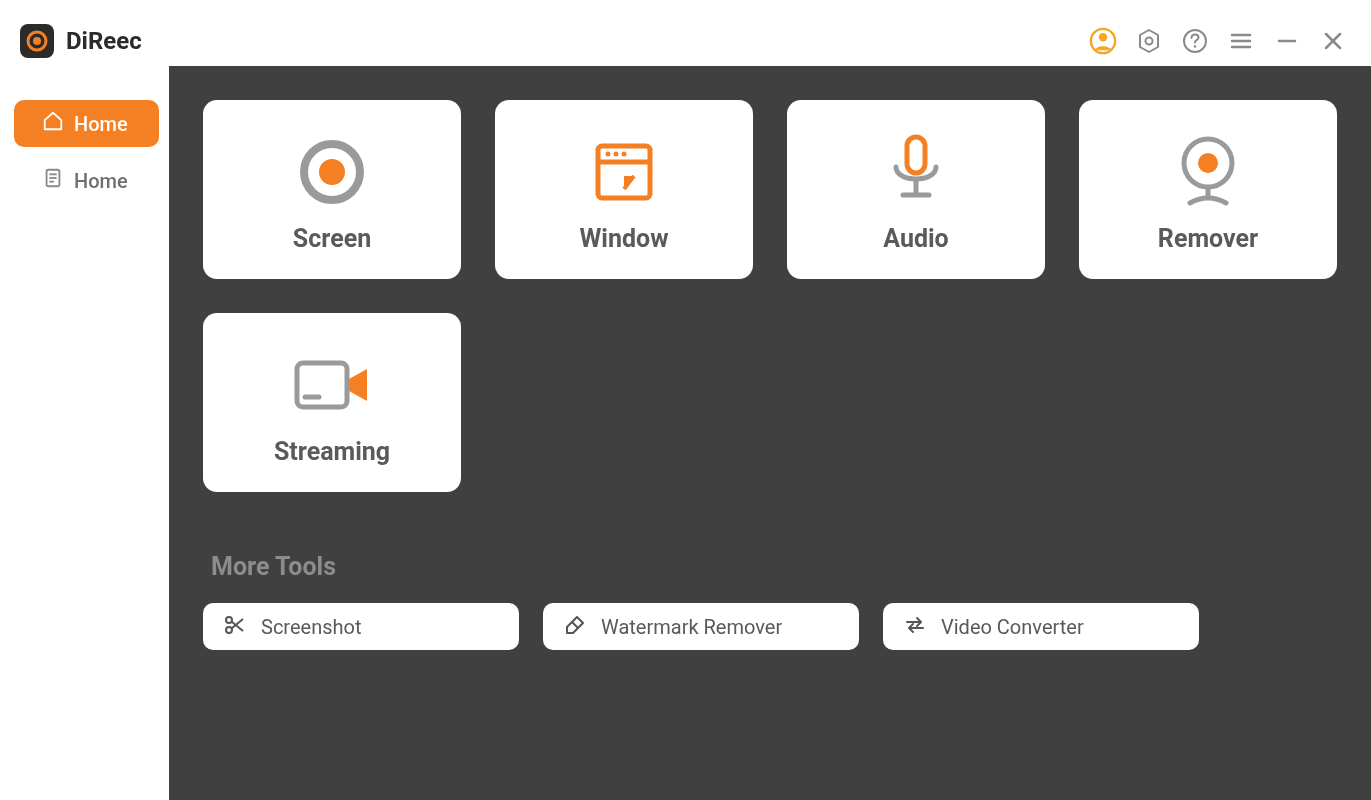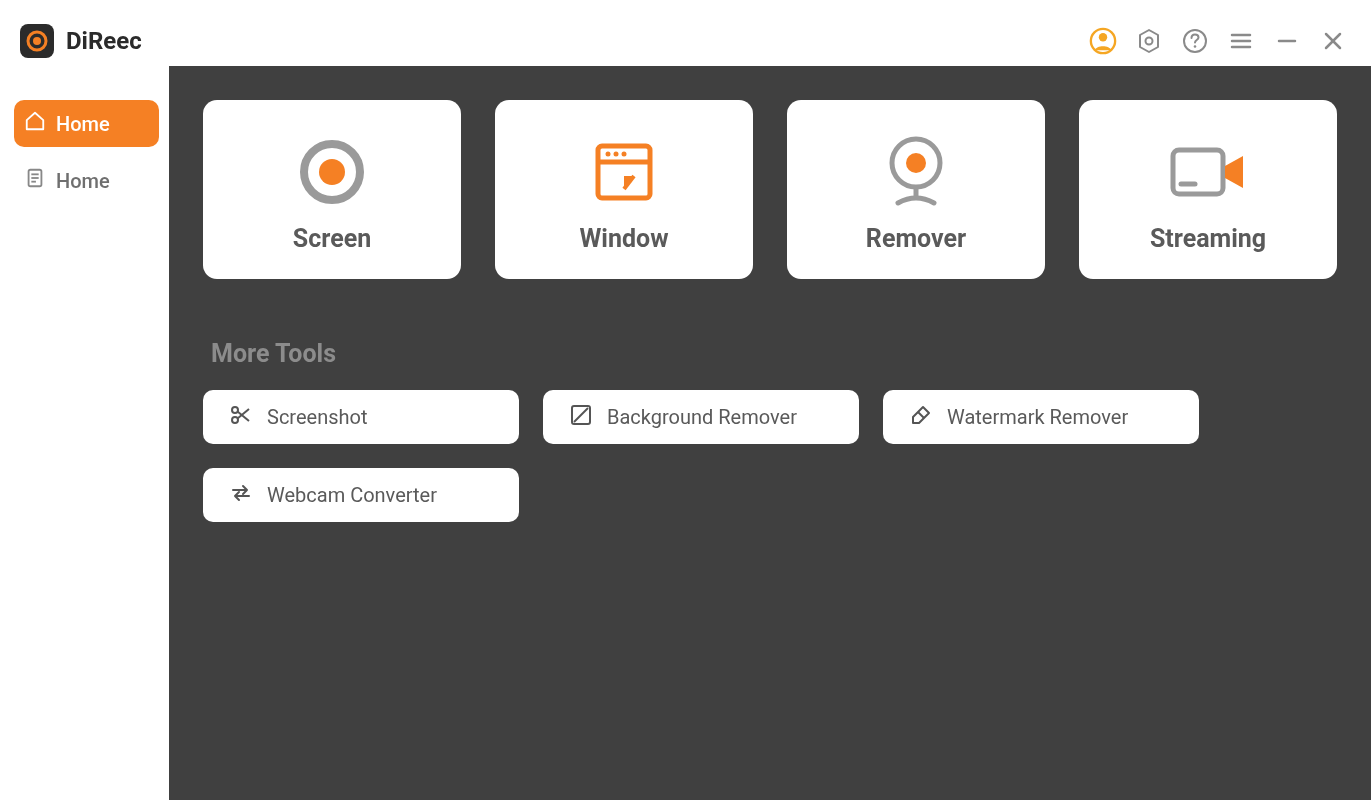--- a/index.html
+++ b/index.html
@@ -57,21 +57,21 @@
 }
 .sidebar {
   width: 172px;
   background: #fff;
   padding: 34px 10px 0 14px;
 }
 .nav-item {
   display: flex;
   align-items: center;
   gap: 10px;
-  padding: 10px 10px;
+  padding: 10px 28px;
   border-radius: 10px;
   font-size: 20px;
   font-weight: 500;
   color: #6f6f6f;
   cursor: pointer;
   margin-bottom: 10px;
 }
 .nav-item.active {
   background: #f58024;
   color: #fff;
@@ -115,25 +115,25 @@
   margin: 60px 0 22px 8px;
 }
 .tool-grid {
   display: grid;
   grid-template-columns: repeat(3, 316px);
   gap: 24px;
 }
 .tool {
   background: #fff;
   border-radius: 10px;
-  height: 54px;
+  height: 47px;
   display: flex;
   align-items: center;
   gap: 14px;
-  padding: 0 26px;
+  padding: 0 20px;
   cursor: pointer;
 }
 .tool-label {
   font-size: 20px;
   color: #5a5a5a;
 }
 </style>
 </head>
 <body>
 
@@ -233,20 +233,31 @@
             <circle cx="22" cy="20" r="2.5" fill="#f58024"></circle>
             <circle cx="30" cy="20" r="2.5" fill="#f58024"></circle>
             <circle cx="38" cy="20" r="2.5" fill="#f58024"></circle>
             <path d="M38 55 L48 42 L38 42 Z" fill="#f58024"></path>
             <line x1="38" y1="55" x2="48" y2="42" stroke="#f58024" stroke-width="4"></line>
           </svg>
         </div>
         <div class="card-label">Window</div>
       </div>
 
+      <div class="card">
+        <div class="icon-wrap">
+          <svg width="70" height="82" viewBox="0 0 70 82">
+            <rect x="26" y="6" width="18" height="36" rx="9" fill="none" stroke="#f58024" stroke-width="5"></rect>
+            <path d="M15 36 C15 52 55 52 55 36" fill="none" stroke="#9a9a9a" stroke-width="5" stroke-linecap="round"></path>
+            <line x1="35" y1="50" x2="35" y2="62" stroke="#9a9a9a" stroke-width="5"></line>
+            <line x1="22" y1="64" x2="48" y2="64" stroke="#9a9a9a" stroke-width="5" stroke-linecap="round"></line>
+          </svg>
+        </div>
+        <div class="card-label">Audio</div>
+      </div>
 
       <div class="card">
         <div class="icon-wrap">
           <svg width="80" height="82" viewBox="0 0 80 82">
             <circle cx="40" cy="32" r="24" fill="none" stroke="#9a9a9a" stroke-width="5"></circle>
             <circle cx="40" cy="32" r="10" fill="#f58024"></circle>
             <line x1="40" y1="56" x2="40" y2="66" stroke="#9a9a9a" stroke-width="5"></line>
             <path d="M22 72 Q40 62 58 72" fill="none" stroke="#9a9a9a" stroke-width="5" stroke-linecap="round"></path>
           </svg>
         </div>
@@ -276,39 +287,30 @@
               <circle cx="6" cy="17" r="3" fill="none" stroke="#555" stroke-width="2"></circle>
               <line x1="8.5" y1="8.5" x2="20" y2="18" stroke="#555" stroke-width="2"></line>
               <line x1="8.5" y1="15.5" x2="20" y2="6" stroke="#555" stroke-width="2"></line>
             </svg>
         </span>
         <span class="tool-label">Screenshot</span>
       </div>
       <div class="tool">
         <span>
           <svg width="24" height="24" viewBox="0 0 24 24">
-              <rect x="3" y="3" width="18" height="18" rx="2" fill="none" stroke="#555" stroke-width="2"></rect>
-              <line x1="5" y1="19" x2="19" y2="5" stroke="#555" stroke-width="2"></line>
-            </svg>
-        </span>
-        <span class="tool-label">Background Remover</span>
-      </div>
-      <div class="tool">
-        <span>
-          <svg width="24" height="24" viewBox="0 0 24 24">
               <path d="M14 4 L20 10 L10 20 L4 20 L4 14 Z" fill="none" stroke="#555" stroke-width="2" stroke-linejoin="round"></path>
               <line x1="9" y1="9" x2="15" y2="15" stroke="#555" stroke-width="2"></line>
             </svg>
         </span>
         <span class="tool-label">Watermark Remover</span>
       </div>
       <div class="tool">
         <span>
           <svg width="24" height="24" viewBox="0 0 24 24">
               <path d="M4 9 L18 9 M14 5 L18 9 L14 13" fill="none" stroke="#555" stroke-width="2" stroke-linecap="round" stroke-linejoin="round"></path>
               <path d="M20 15 L6 15 M10 11 L6 15 L10 19" fill="none" stroke="#555" stroke-width="2" stroke-linecap="round" stroke-linejoin="round"></path>
             </svg>
         </span>
-        <span class="tool-label">Webcam Converter</span>
+        <span class="tool-label">Video Converter</span>
       </div>
     </div>
   </div>
 </div>
 
 </body></html>

